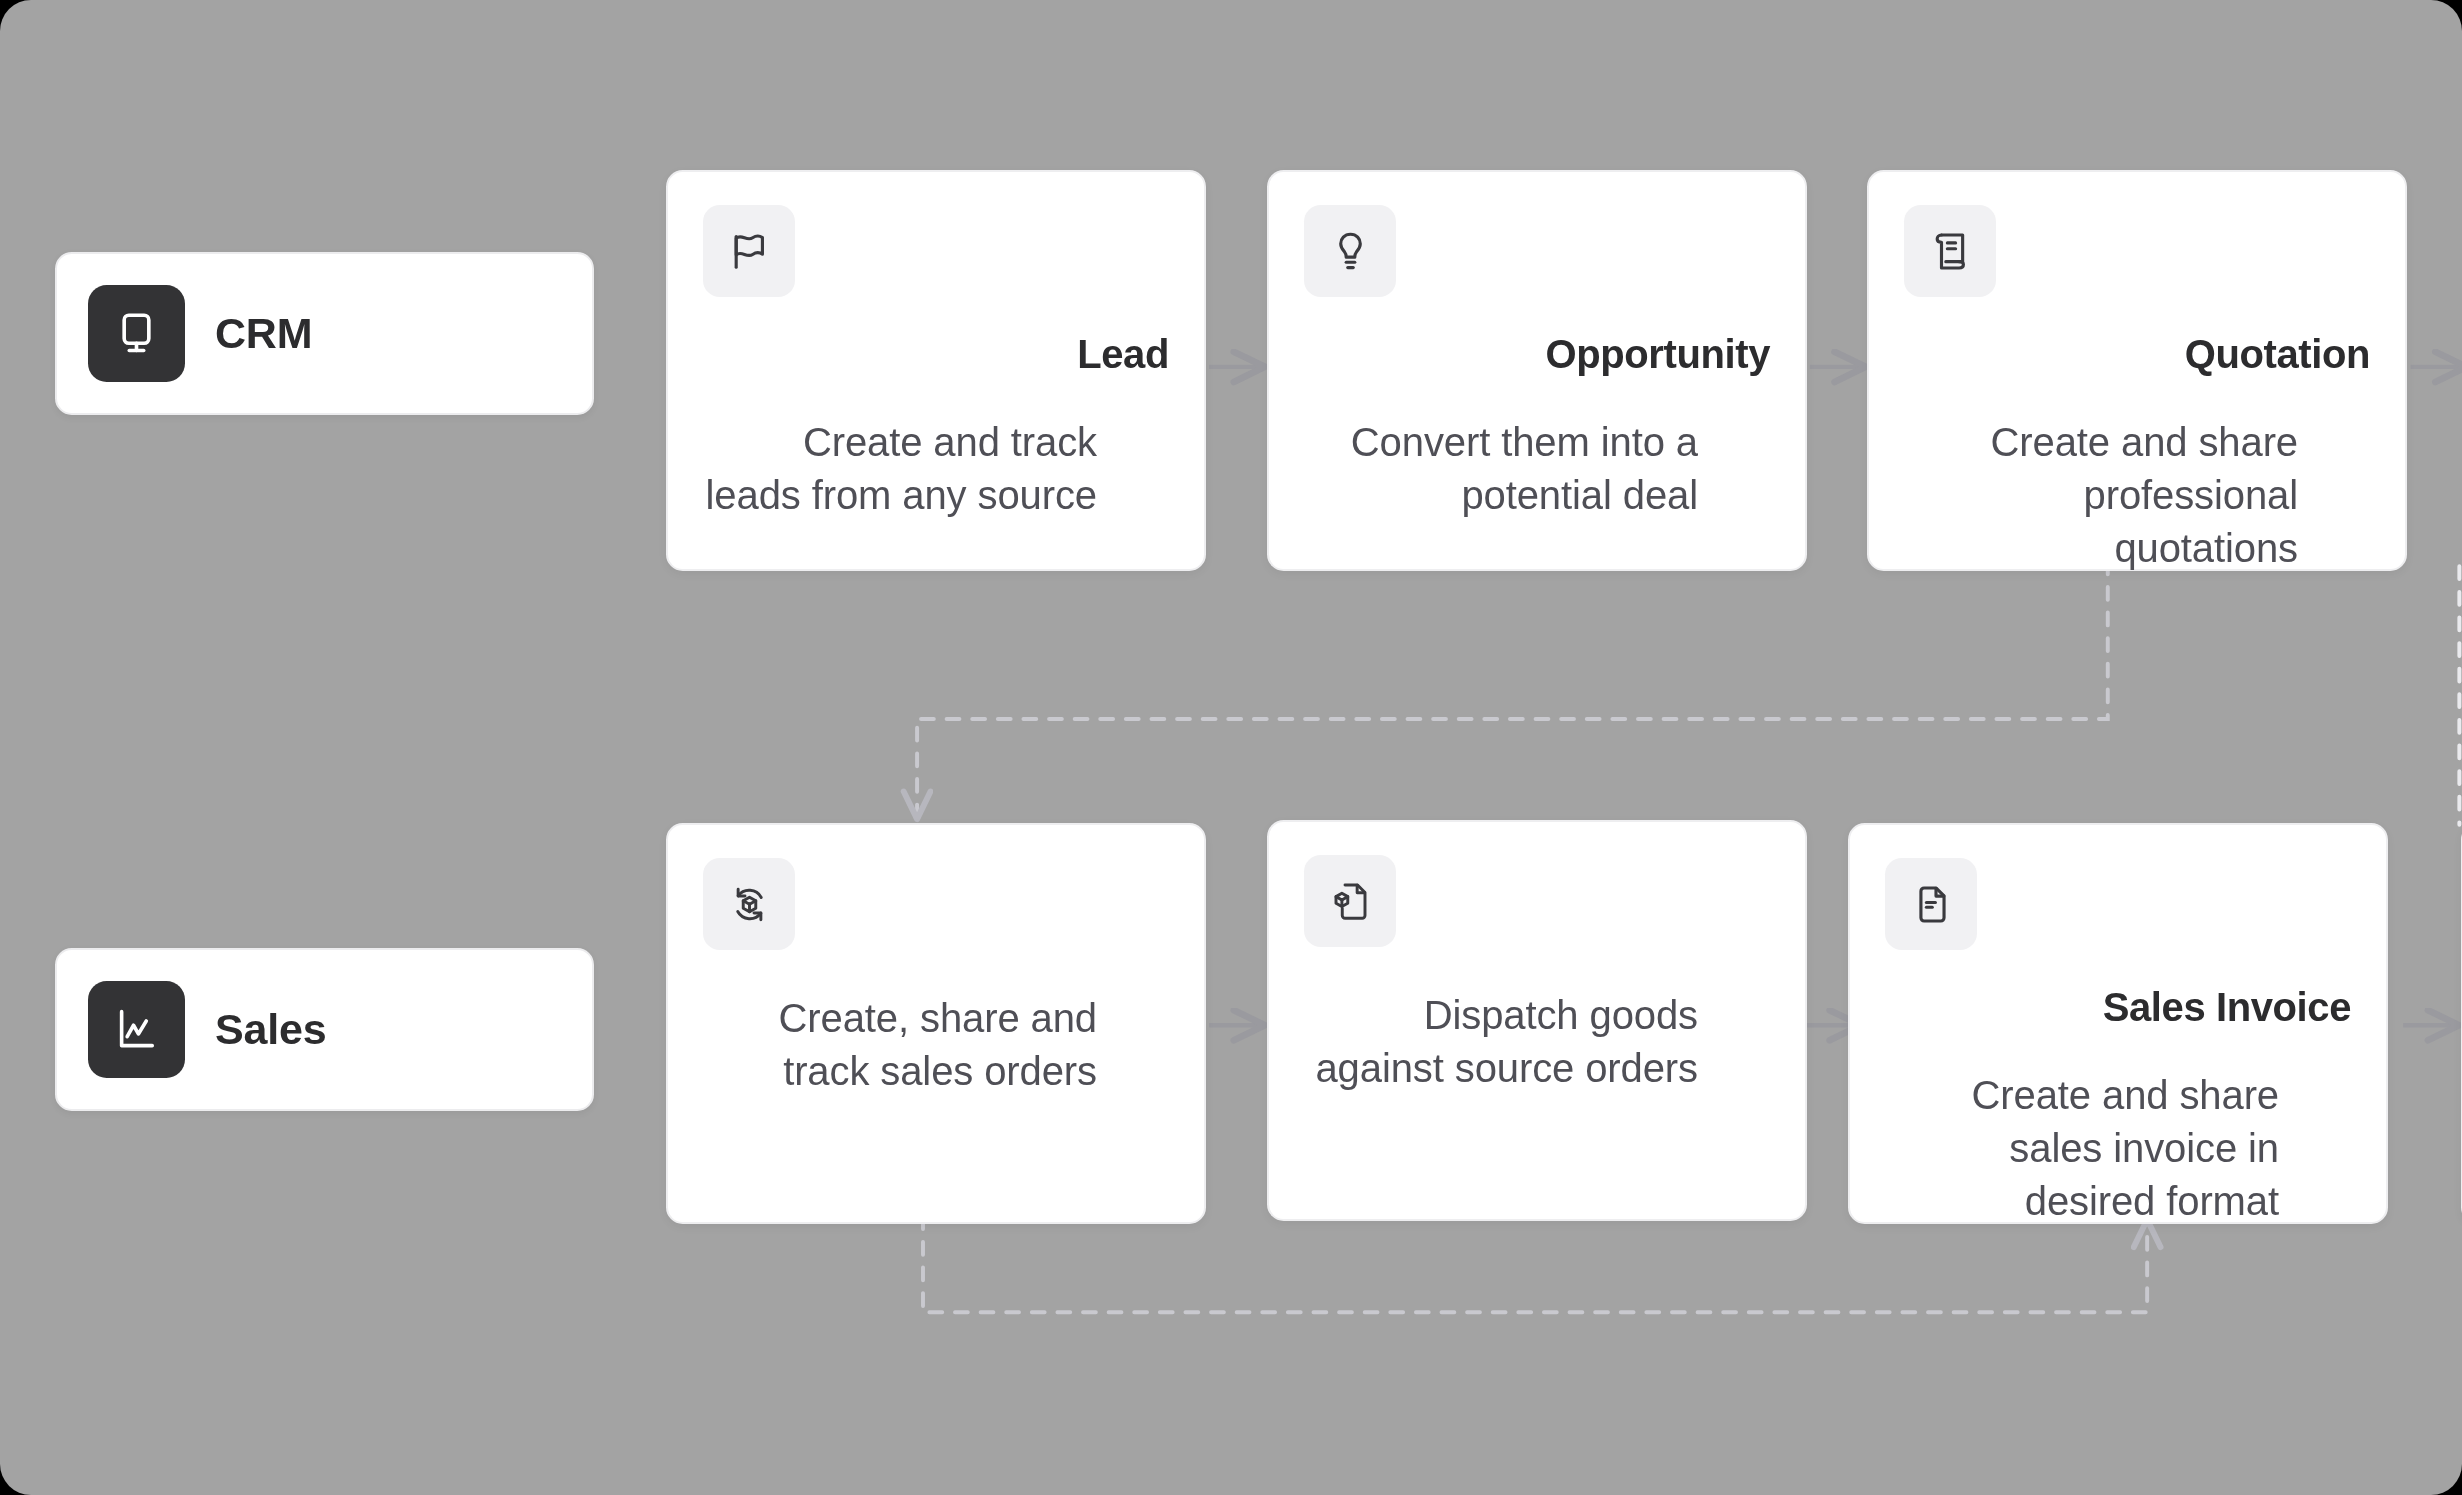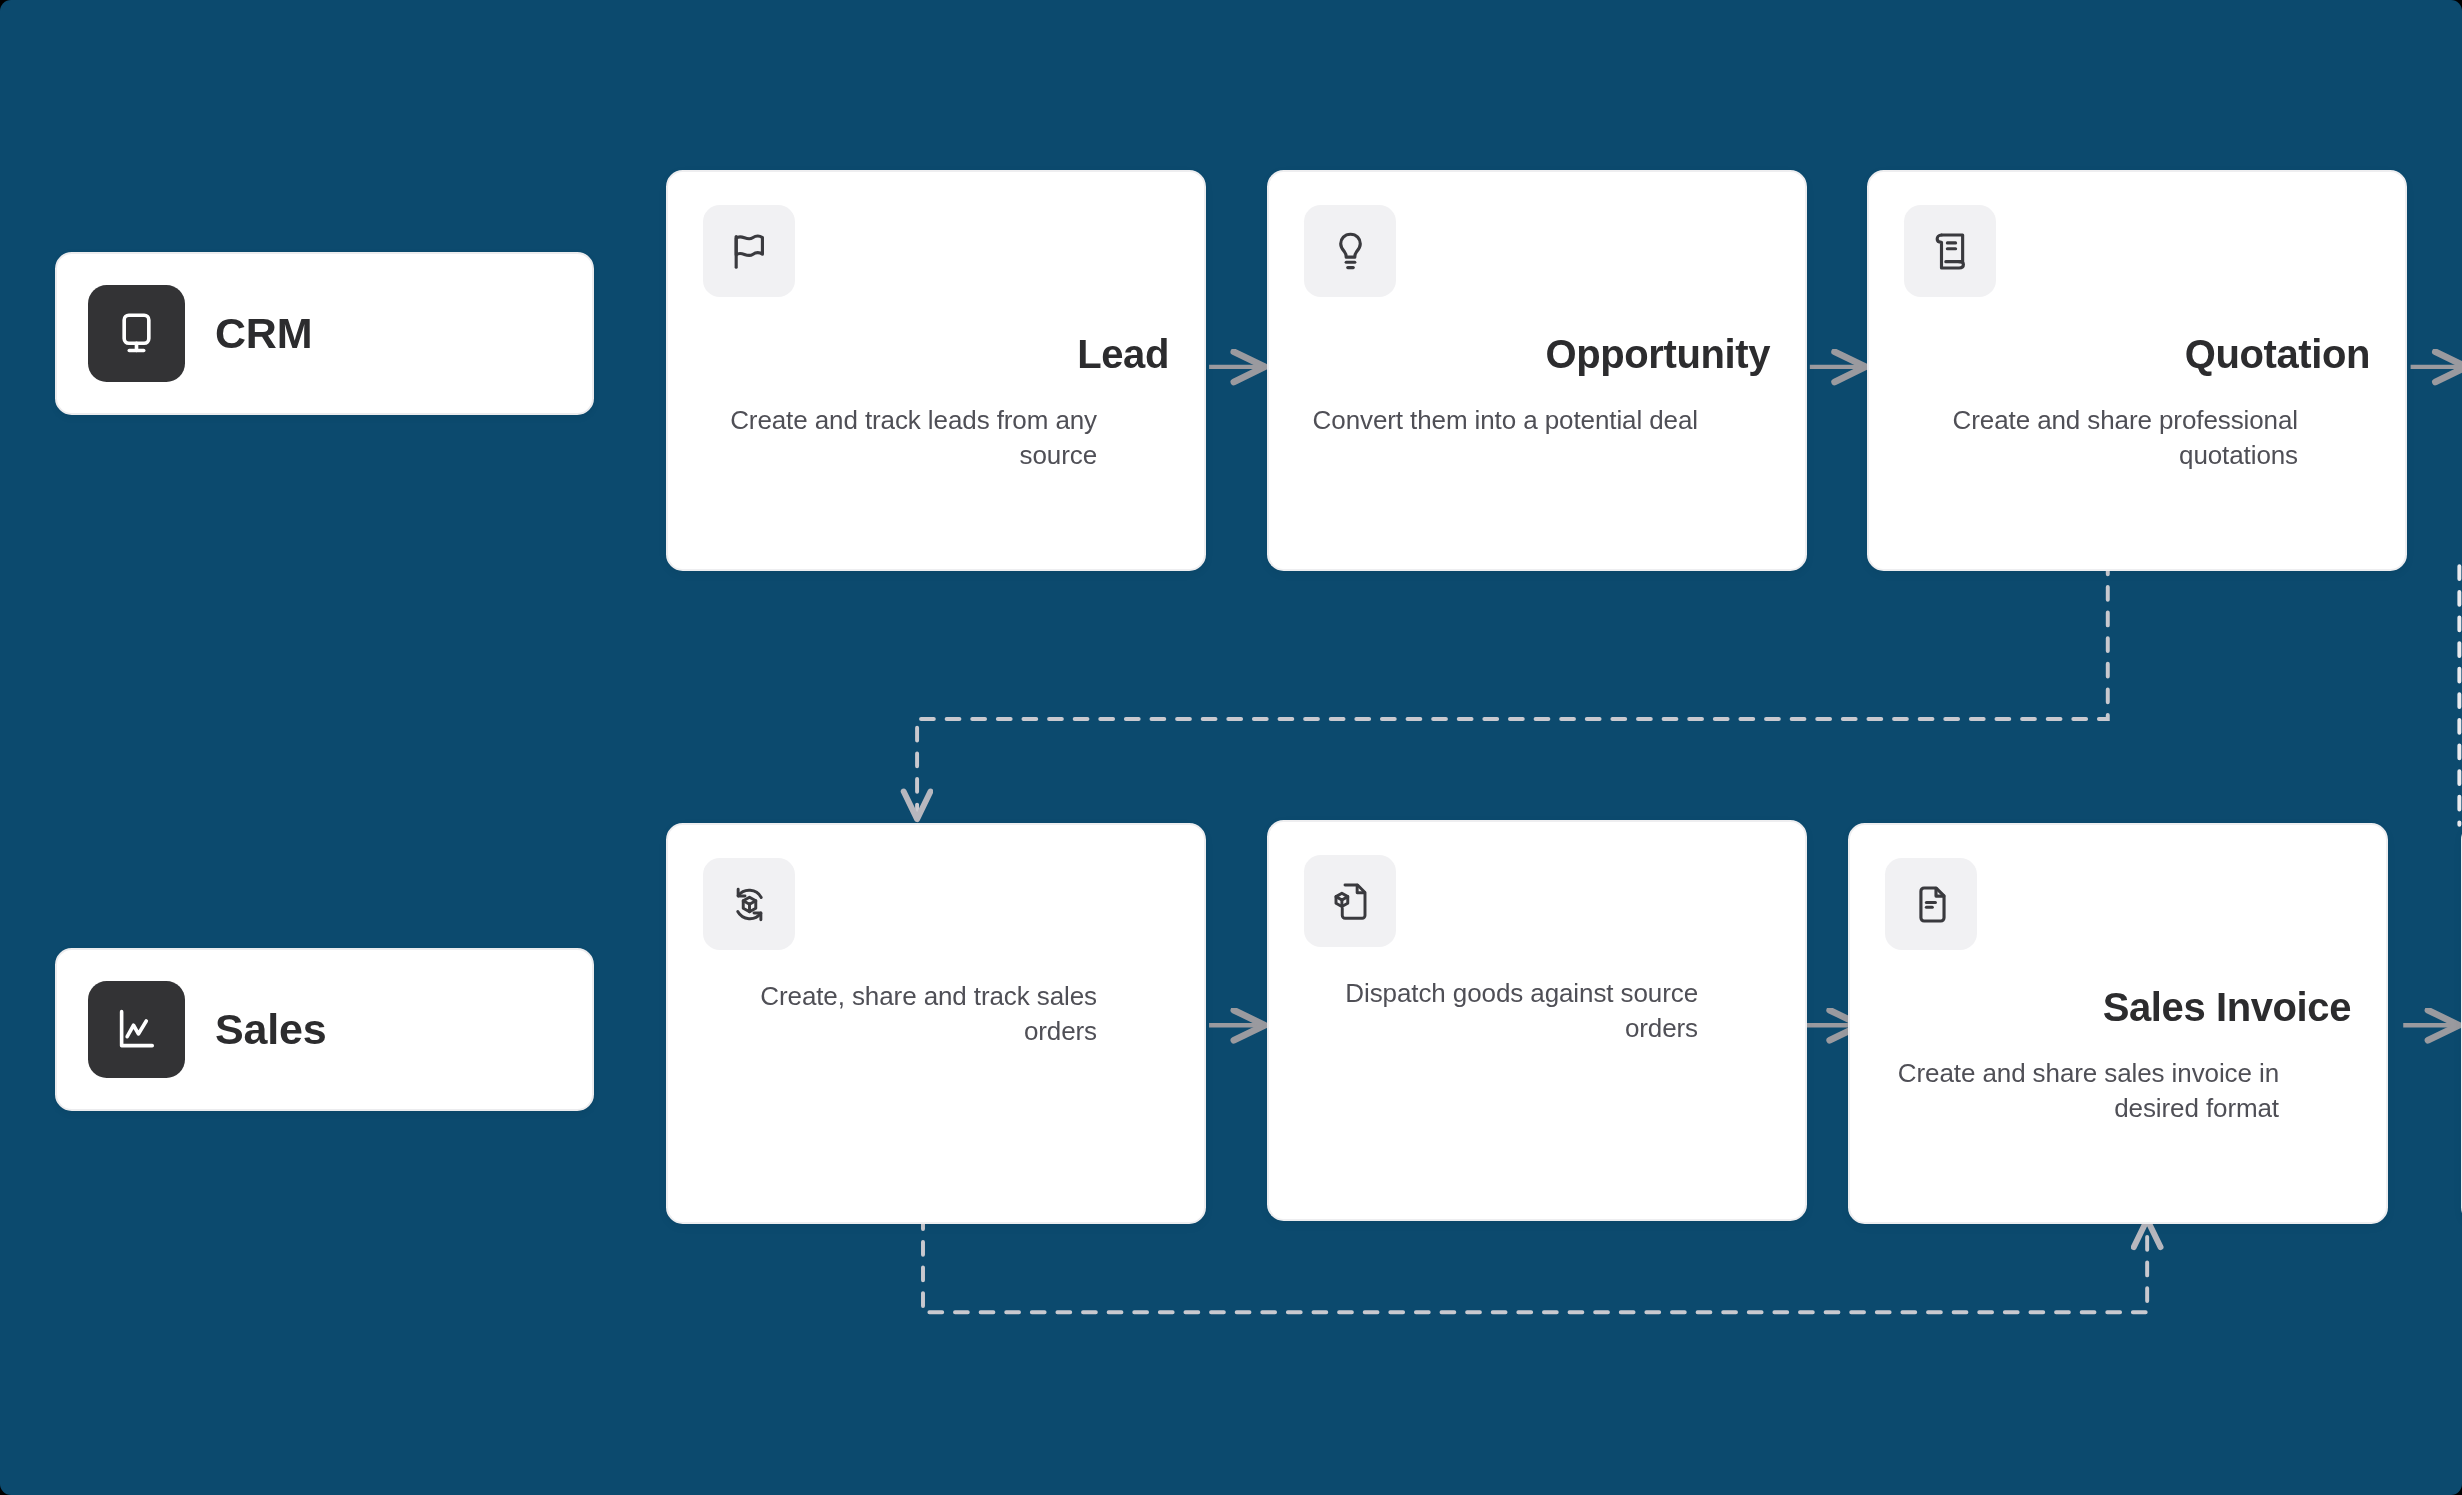--- a/index.html
+++ b/index.html
@@ -10,22 +10,22 @@
   body {
     width: 3113px;
     height: 1495px;
     overflow: hidden;
     font-family: "Liberation Sans", sans-serif;
   }
 
   #canvas {
     position: absolute;
     inset: 0;
-    background: #0c4a6e;
-    border-radius: 11px;
+    background: #a3a3a3;
+    border-radius: 31px;
     overflow: hidden;
   }
 
   
   #wires {
     position: absolute;
     left: 0; top: 0;
     width: 3113px;
     height: 1495px;
     pointer-events: none;
@@ -87,22 +87,22 @@
   .step-title {
     margin-top: 37px;
     font-size: 40px;
     font-weight: bold;
     color: #2c2c2e;
     letter-spacing: -0.4px;
     line-height: 1.0;
     white-space: nowrap;
   }
   .step-desc {
-    margin-top: 29px;
-    font-size: 26px;
+    margin-top: 42px;
+    font-size: 40px;
     color: #4f4f56;
     line-height: 1.33;
     letter-spacing: -0.1px;
     max-width: 394px;
   }
 </style>
 </head>
 <body>
 
 <div id="canvas">

